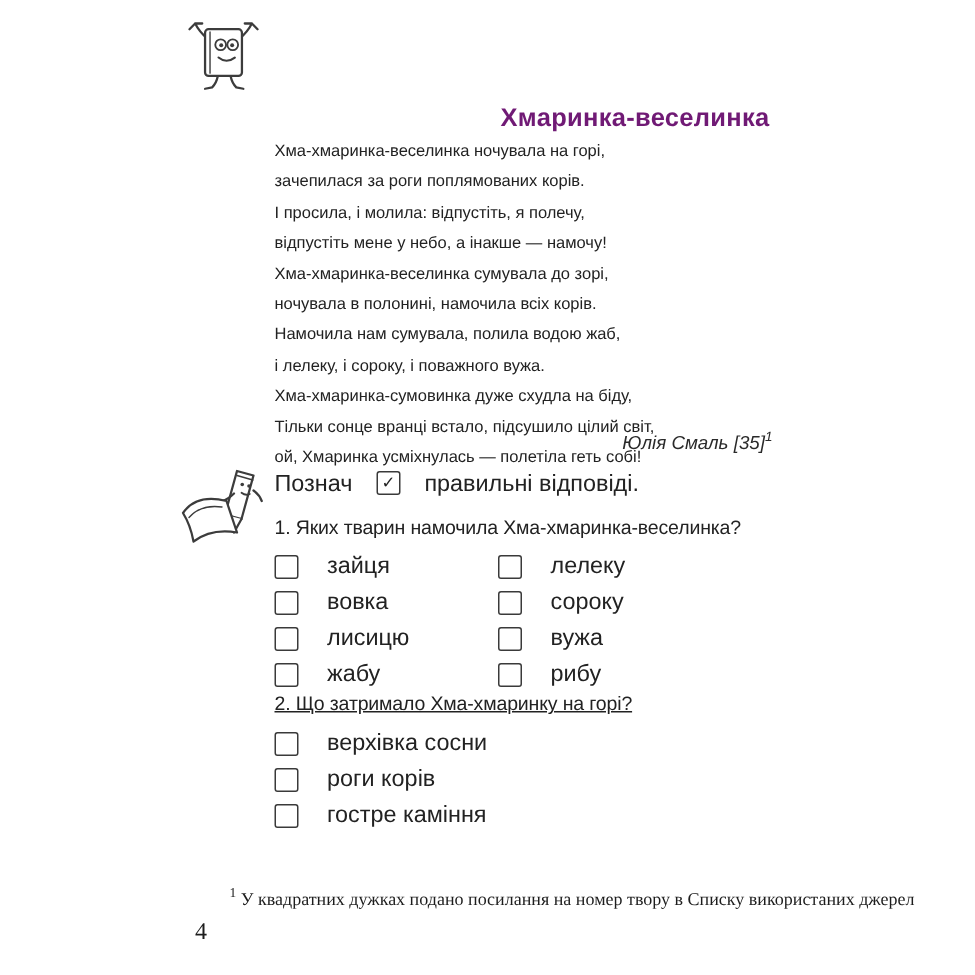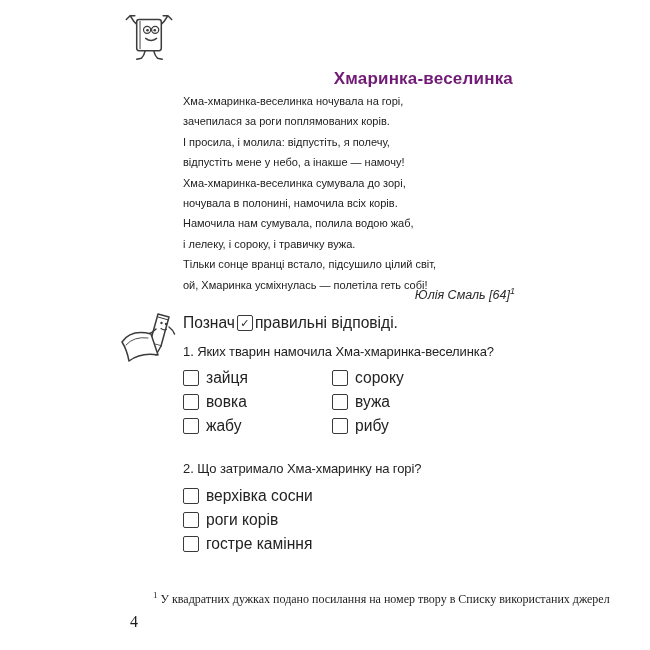--- a/index.html
+++ b/index.html
@@ -44,56 +44,56 @@
   .author sup, .footnote sup {
     font-size: 9px; vertical-align: super; line-height: 0;
   }
   .icon-pencil {
     position: absolute; left: 116px; top: 308px;
     width: 66px; height: 60px;
   }
   .instruction {
     position: absolute; left: 183px; top: 314px;
     font-size: 15.6px; color: #222222;
-    display: flex; align-items: center; gap: 2px;
+    display: flex; align-items: flex-start; gap: 16px;
   }
   .inline-checkbox {
     display: inline-flex; align-items: center; justify-content: center;
     width: 14px; height: 14px;
     border: 1.6px solid #3a3a3a; border-radius: 2px;
     font-size: 11px; line-height: 1; color: #222222;
     background: #ffffff;
   }
   .question {
     position: absolute; left: 183px;
     font-size: 13px; color: #222222;
     letter-spacing: -0.1px;
     white-space: nowrap;
   }
   .q1 { top: 344px; }
-  .q2 { top: 461px; }
+  .q2 { top: 461px; text-decoration: underline; }
   .options {
     position: absolute; left: 183px;
   }
   .opts-q1 { top: 366px; width: 330px; }
   .opts-q2 { top: 484px; width: 330px; }
   .opt-row {
     display: flex; align-items: center;
     height: 24px;
   }
   .opt-col-right { position: absolute; left: 149px; top: 0; }
   .checkbox {
     width: 14px; height: 14px;
     border: 1.6px solid #3a3a3a; border-radius: 2px;
     background: #ffffff;
     flex: 0 0 auto;
     cursor: pointer;
   }
   .opt-label {
-    margin-left: 7px;
+    margin-left: 19px;
     font-size: 15.6px; color: #222222;
     white-space: nowrap;
   }
   .footnote {
     position: absolute; left: 133px; top: 592px; width: 517px;
     font-family: "Liberation Serif", serif;
     font-size: 12px; color: #1d1d1d;
     white-space: nowrap; overflow: hidden; margin-left: 20px;
   }
   .page-number {
@@ -130,26 +130,27 @@
   <div class="title">Хмаринка-веселинка</div>
 
   <div class="poem">
     <div class="poem-line">Хма-хмаринка-веселинка ночувала на горі,</div>
     <div class="poem-line">зачепилася за роги поплямованих корів.</div>
     <div class="poem-line">І просила, і молила: відпустіть, я полечу,</div>
     <div class="poem-line">відпустіть мене у небо, а інакше — намочу!</div>
     <div class="poem-line">Хма-хмаринка-веселинка сумувала до зорі,</div>
     <div class="poem-line">ночувала в полонині, намочила всіх корів.</div>
     <div class="poem-line">Намочила нам сумувала, полила водою жаб,</div>
-    <div class="poem-line">і лелеку, і сороку, і травичку вужа.</div>
+    <div class="poem-line">і лелеку, і сороку, і поважного вужа.</div>
+    <div class="poem-line">Хма-хмаринка-сумовинка дуже схудла на біду,</div>
     <div class="poem-line">Тільки сонце вранці встало, підсушило цілий світ,</div>
     <div class="poem-line">ой, Хмаринка усміхнулась — полетіла геть собі!</div>
   </div>
 
-  <div class="author"><span>Юлія Смаль [64]</span><sup>1</sup></div>
+  <div class="author"><span>Юлія Смаль [35]</span><sup>1</sup></div>
 
   <div class="icon-pencil">
     <svg viewBox="0 0 66 60" width="66" height="60">
       <g fill="none" stroke="#3c3c3c" stroke-width="1.5" stroke-linecap="round" stroke-linejoin="round">
         <path d="M42 6 l11 3 -8 29 -11 -3 z" fill="#ffffff"></path>
         <path d="M45 38 l-5 9 -2.5 -11" fill="#ffffff"></path>
         <path d="M42 9 l10.5 3" stroke-width="1"></path>
         <path d="M40 21 q-4 4 -8 5 M53 19 q4 3 5.5 7"></path>
         <path d="M6 34 Q15 21 35 26 L42 47 Q25 44 13 53 Q11 42 6 34 z" fill="#ffffff"></path>
         <path d="M10 37 Q18 28 32 30" stroke-width="0.9"></path>
@@ -175,24 +176,32 @@
       <div class="opt-row">
         <span class="checkbox"></span>
         <span class="opt-label">зайця</span>
       </div>
       <div class="opt-row">
         <span class="checkbox"></span>
         <span class="opt-label">вовка</span>
       </div>
       <div class="opt-row">
         <span class="checkbox"></span>
+        <span class="opt-label">лисицю</span>
+      </div>
+      <div class="opt-row">
+        <span class="checkbox"></span>
         <span class="opt-label">жабу</span>
       </div>
     </div>
     <div class="opt-col-right">
+      <div class="opt-row">
+        <span class="checkbox"></span>
+        <span class="opt-label">лелеку</span>
+      </div>
       <div class="opt-row">
         <span class="checkbox"></span>
         <span class="opt-label">сороку</span>
       </div>
       <div class="opt-row">
         <span class="checkbox"></span>
         <span class="opt-label">вужа</span>
       </div>
       <div class="opt-row">
         <span class="checkbox"></span>

